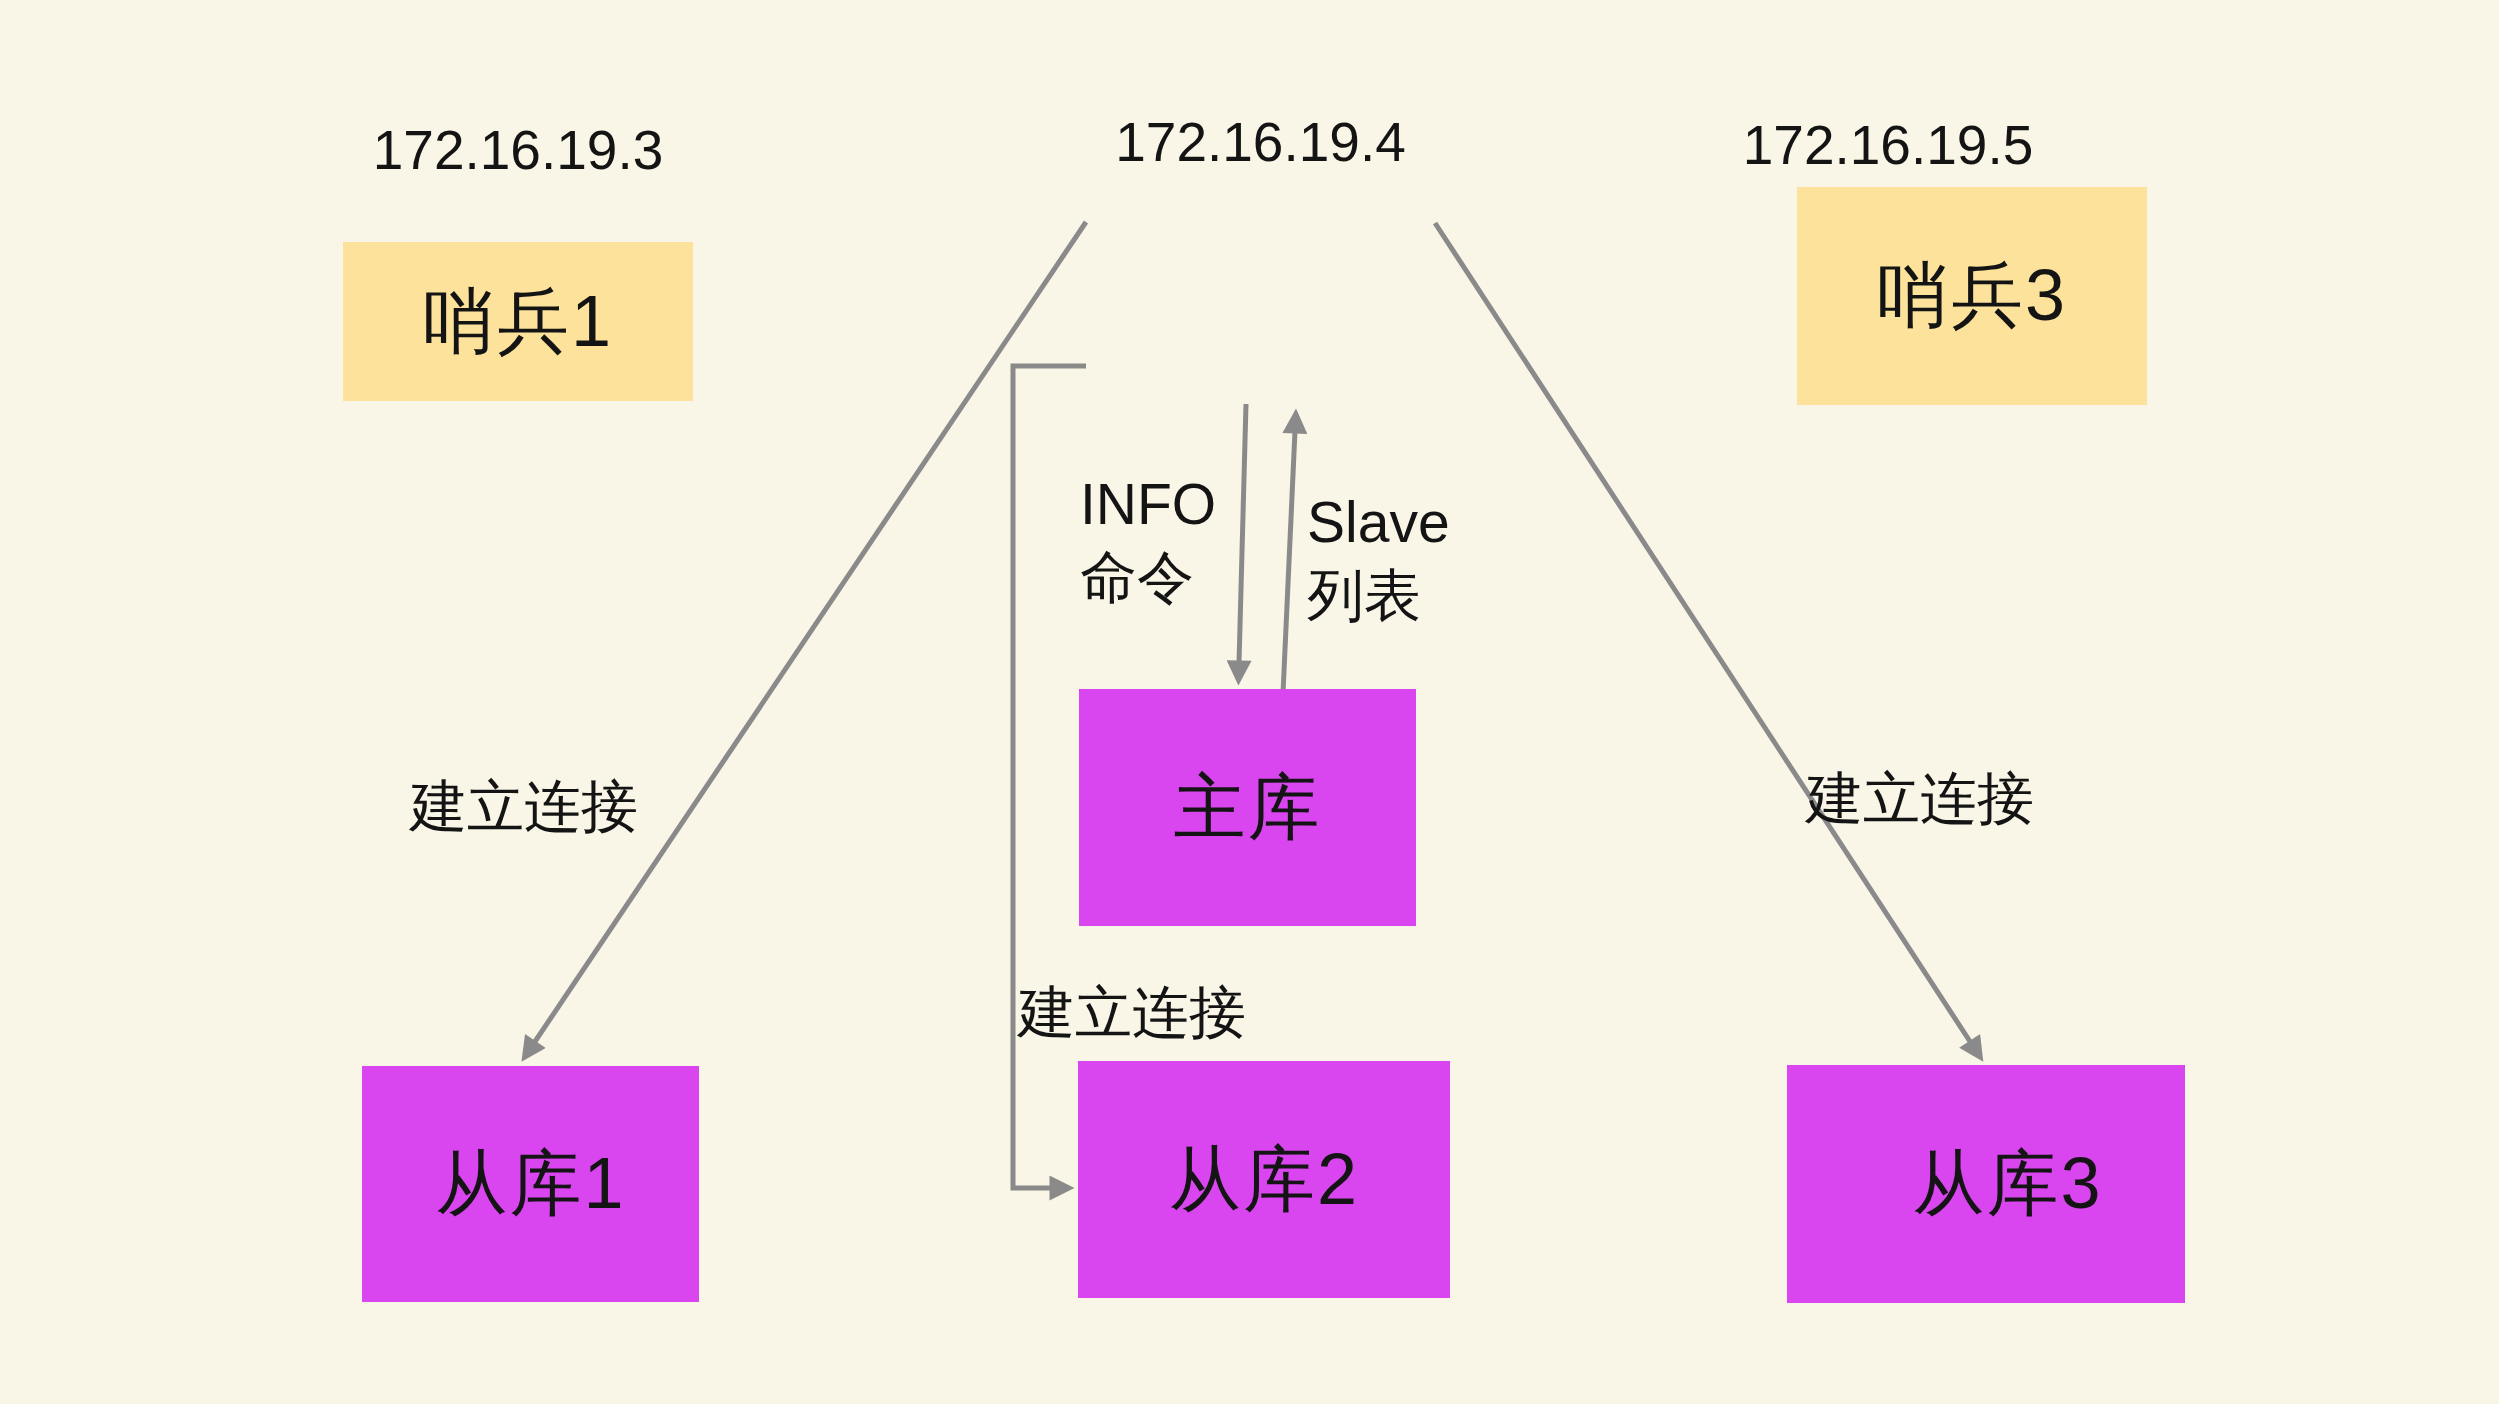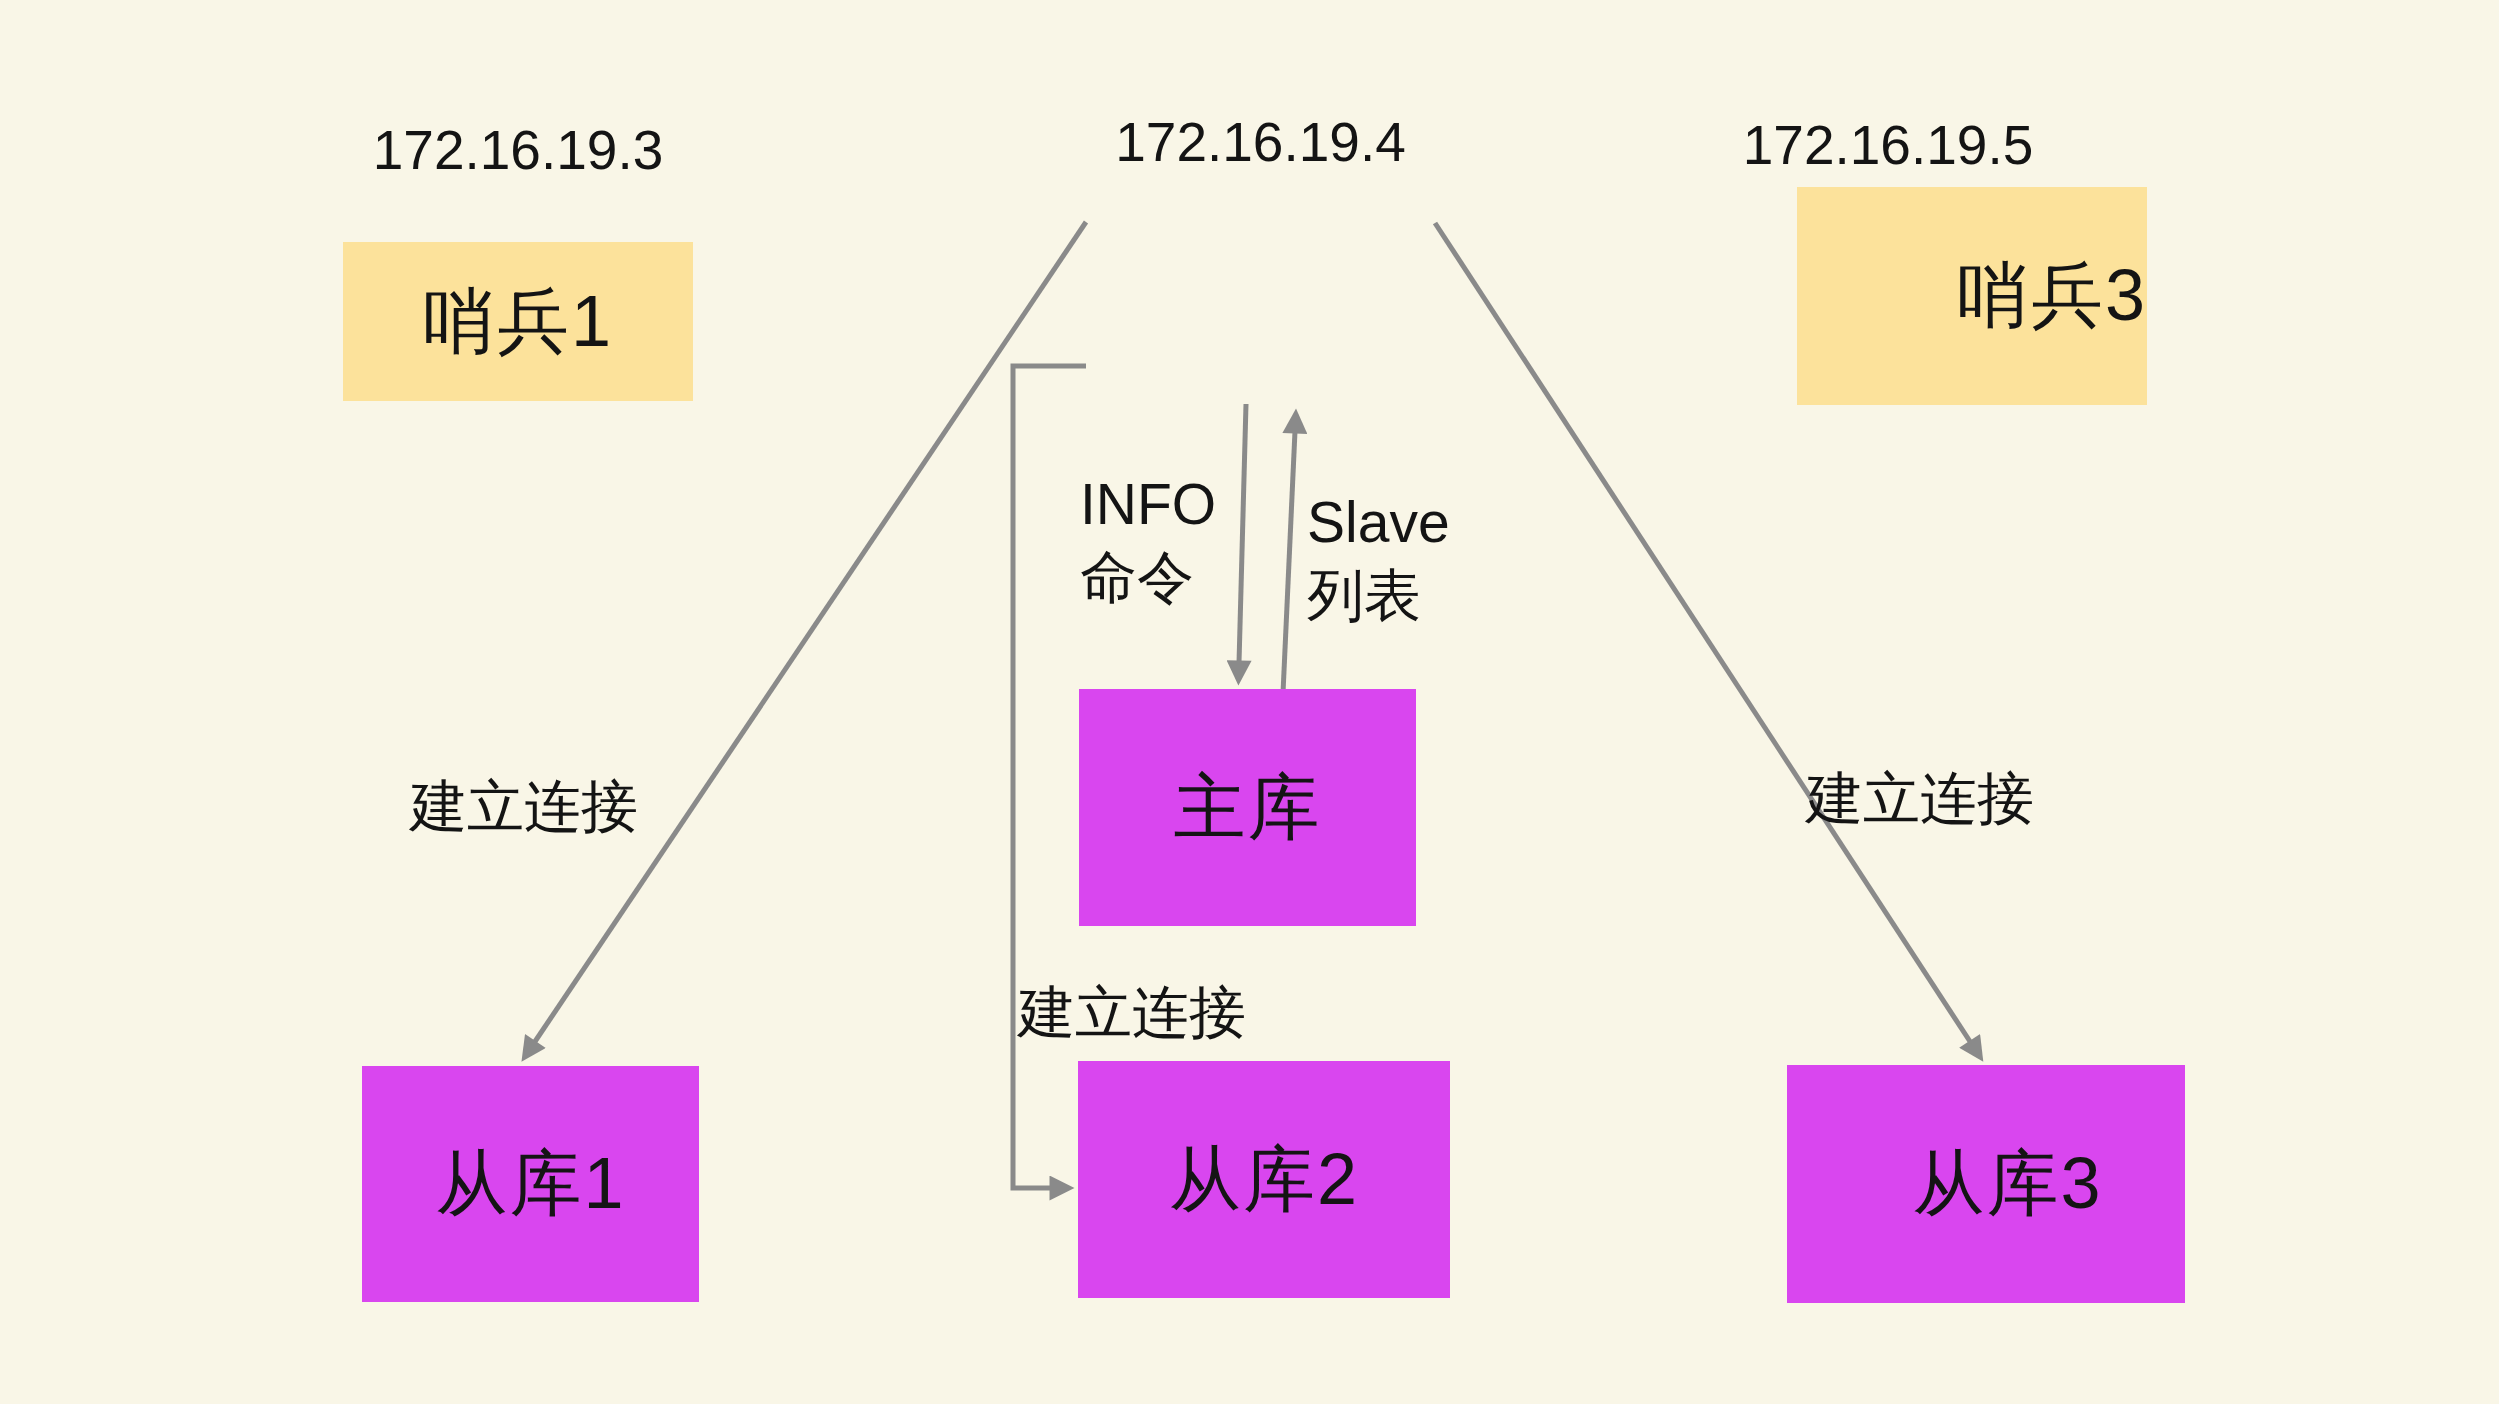--- a/index.html
+++ b/index.html
@@ -49,21 +49,21 @@
   .edge-label {
     position: absolute;
     font-size: 57px;
     line-height: 73px;
     white-space: pre-line;
     color: #141414;
   }
   
   #node-sentinel1 { left: 343px;  top: 198px;  width: 350px; height: 159px; margin-top: 44px; }
   #node-sentinel2 { left: 1086px; top: 185px;  width: 349px; height: 219px; }
-  #node-sentinel3 { left: 1797px; top: 187px;  width: 350px; height: 218px; justify-content: flex-end; }
+  #node-sentinel3 { left: 1797px; top: 187px;  width: 350px; height: 218px; }
   #node-master    { left: 1079px; top: 689px;  width: 337px; height: 237px; }
   #node-slave1    { left: 348px;  top: 1066px; width: 337px; height: 236px; margin-left: 14px; }
   #node-slave2    { left: 1078px; top: 1061px; width: 372px; height: 237px; }
   #node-slave3    { left: 1787px; top: 1065px; width: 355px; height: 238px; padding-left: 43px; }
   
   #ip-sentinel1 { left: 343px;  top: 118px; width: 350px; }
   #ip-sentinel2 { left: 1086px; top: 110px; width: 349px; }
   #ip-sentinel3 { left: 1713px; top: 113px; width: 350px; }
   
   #label-info-command   { left: 1080px; top: 468px; }

